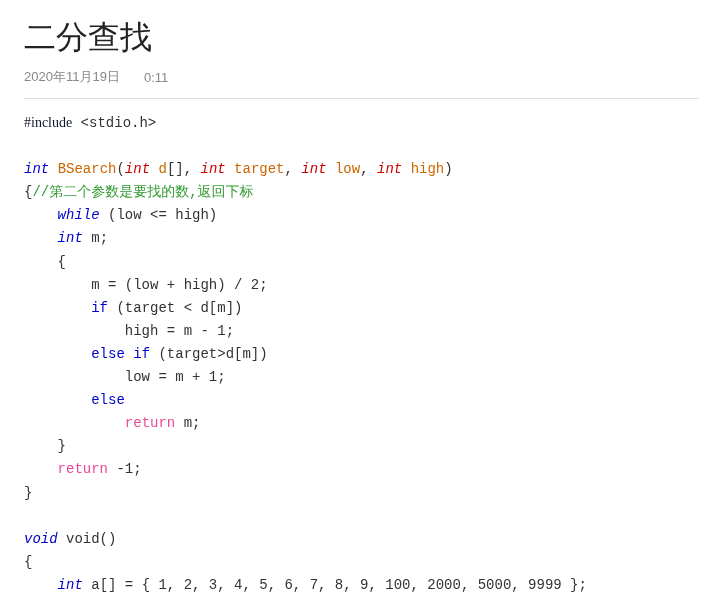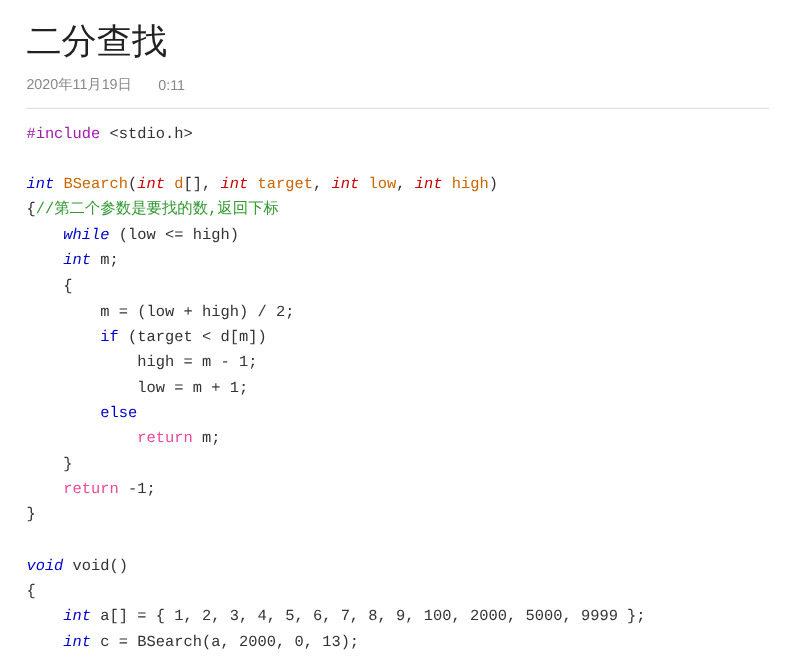--- a/index.html
+++ b/index.html
@@ -53,21 +53,21 @@
       line-height: 1.65;
     }
     .c-comment { color: #339933; }
     .c-default { color: #333; }
     .c-void { color: #0000cc; font-style: italic; }
     .c-int { color: #0000cc; font-style: italic; }
     .c-while { color: #0000cc; font-style: italic; }
     .c-return { color: #ec4899; }
     .c-blue { color: #0000cc; }
     .c-orange { color: #cc6600; }
-    .c-red { color: #a21caf; }
+    .c-red { color: #0f172a; font-family: Liberation Serif, serif; }
     .c-red-italic { color: #cc0000; font-style: italic; }
   </style>
 </head>
 <body>
 
 <div class="page-container">
   <div class="header-section">
     <div class="page-title">二分查找</div>
     <div class="meta-row">
       <span>2020年11月19日</span>
@@ -91,20 +91,21 @@
     <div class="code-line"><span class="c-default">    </span><span class="c-int">int</span><span class="c-default"> m;</span></div>
 
     <div class="code-line"><span class="c-default">    {</span></div>
 
     <div class="code-line"><span class="c-default">        m = (low + high) / 2;</span></div>
 
     <div class="code-line"><span class="c-default">        </span><span class="c-blue">if</span><span class="c-default"> (target &lt; d[m])</span></div>
 
     <div class="code-line"><span class="c-default">            high = m - 1;</span></div>
 
+    <div class="code-line"><span class="c-default">        </span><span class="c-blue">else</span><span class="c-default"> </span><span class="c-blue">if</span><span class="c-default"> (target&gt;d[m])</span></div>
 
     <div class="code-line"><span class="c-default">            low = m + 1;</span></div>
 
     <div class="code-line"><span class="c-default">        </span><span class="c-blue">else</span></div>
 
     <div class="code-line"><span class="c-default">            </span><span class="c-return">return</span><span class="c-default"> m;</span></div>
 
     <div class="code-line"><span class="c-default">    }</span></div>
 
     <div class="code-line"><span class="c-default">    </span><span class="c-return">return</span><span class="c-default"> -1;</span></div>

